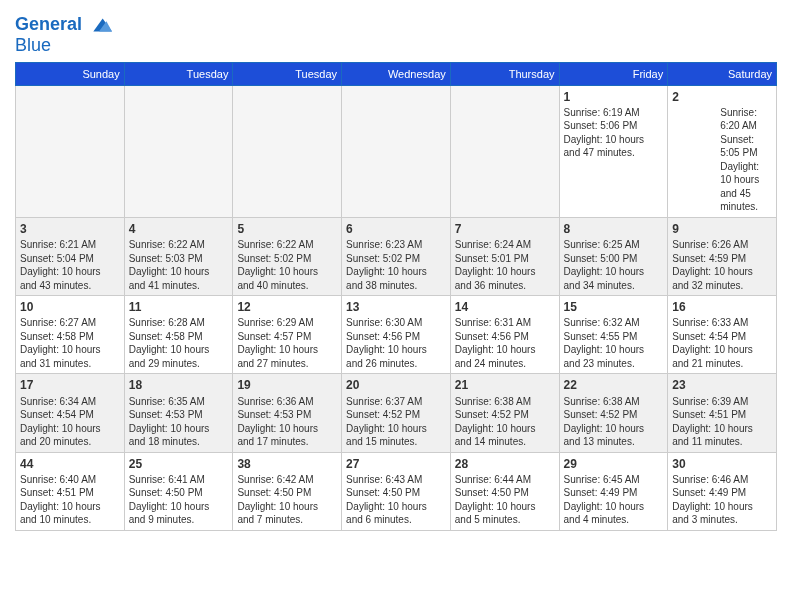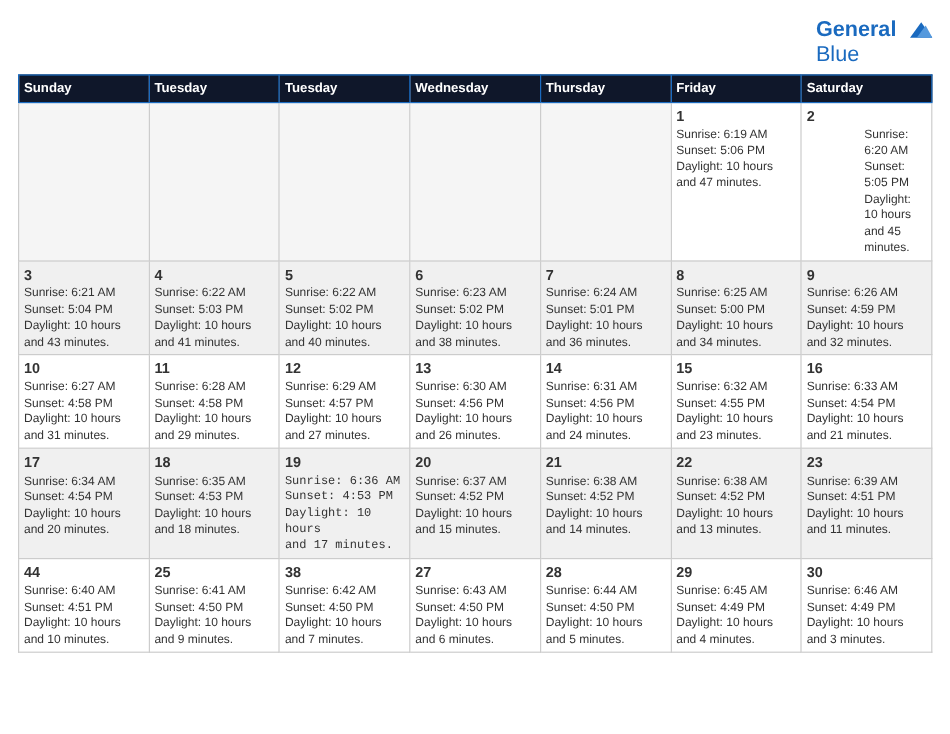--- a/index.html
+++ b/index.html
@@ -9,21 +9,21 @@
       width: 792px;
       height: 612px;
       overflow: hidden;
     }
     .container {
       width: 792px;
       padding: 10px 15px;
     }
     .header-row {
       display: flex;
-      justify-content: flex-end;
+      justify-content: flex-start;
       align-items: flex-start;
       margin-bottom: 6px;
     }
     .logo {
       display: flex;
       align-items: center;
       margin-top: 4px;
     }
     .logo-text {
       font-size: 18px;
@@ -50,26 +50,26 @@
     .location {
       font-size: 14px;
       color: #555;
     }
     table {
       width: 100%;
       border-collapse: collapse;
       table-layout: fixed;
     }
     th {
-      background-color: #0f172a;
+      background-color: #1d4ed8;
       color: #fff;
       font-size: 11px;
-      font-weight: bold;
+      font-weight: normal;
       padding: 5px 4px;
-      text-align: left;
+      text-align: right;
       border: 1px solid #1a6abf;
     }
     td {
       border: 1px solid #ccc;
       vertical-align: top;
       padding: 3px 4px;
       font-size: 9.5px;
       line-height: 1.35;
       background: #fff;
       height: 78px;
@@ -264,21 +264,21 @@
           </td>
           <td class="shaded">
             <span class="day-num">18</span>
             <div class="cell-info" style="white-space: pre-line;">Sunrise: 6:35 AM
 Sunset: 4:53 PM
 Daylight: 10 hours
 and 18 minutes.</div>
           </td>
           <td class="shaded">
             <span class="day-num">19</span>
-            <div class="cell-info" style="white-space: pre-line; font-family: Liberation Mono, monospace;">Sunrise: 6:36 AM
+            <div class="cell-info" style="white-space: pre-line;">Sunrise: 6:36 AM
 Sunset: 4:53 PM
 Daylight: 10 hours
 and 17 minutes.</div>
           </td>
           <td class="shaded">
             <span class="day-num">20</span>
             <div class="cell-info" style="white-space: pre-line;">Sunrise: 6:37 AM
 Sunset: 4:52 PM
 Daylight: 10 hours
 and 15 minutes.</div>

